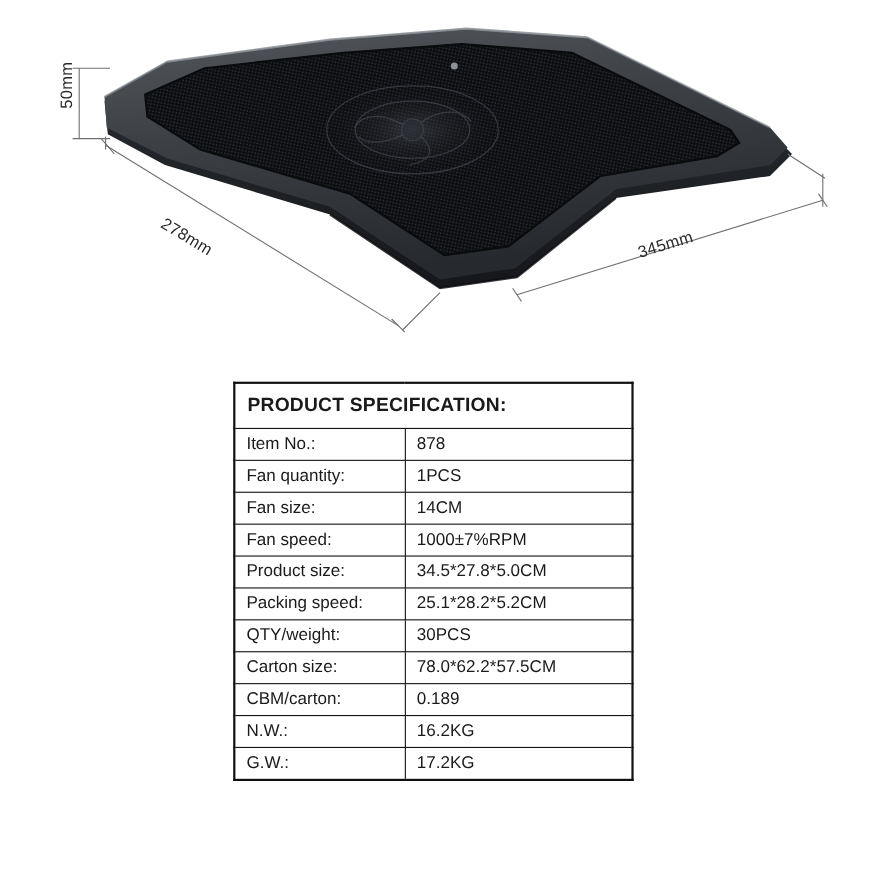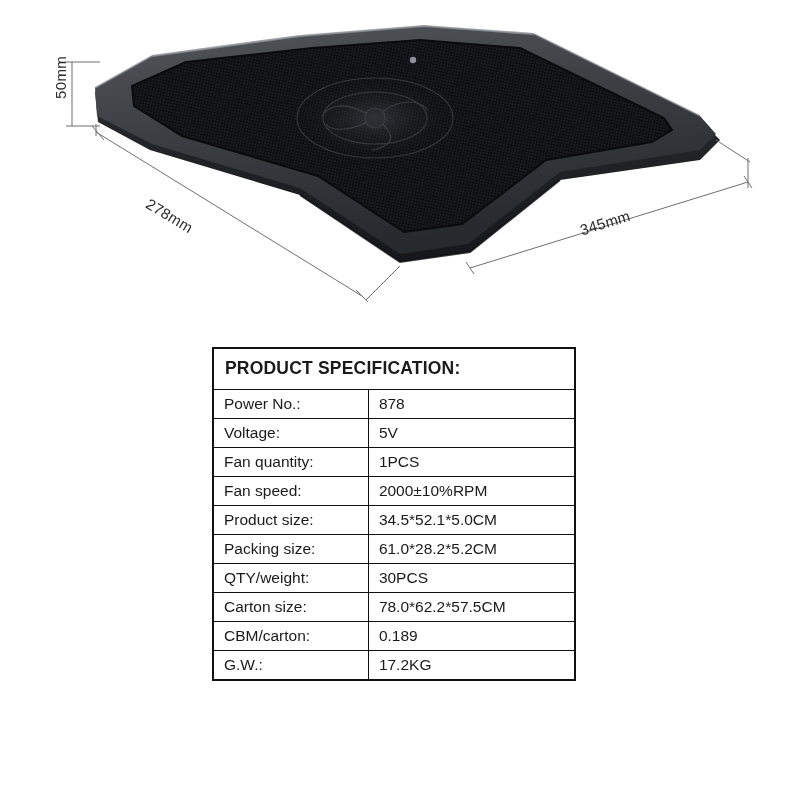--- a/index.html
+++ b/index.html
@@ -144,53 +144,57 @@
 
   <div class="dim-label" style="left:578px; top:222px; transform:rotate(-17deg); transform-origin:left top;">345mm</div>
 </div>
 
 <table id="spec-table">
   <tbody>
     <tr class="title-row">
       <td colspan="2">PRODUCT SPECIFICATION:</td>
     </tr>
     <tr>
-      <td class="label">Power No.:</td>
+      <td class="label">Item No.:</td>
       <td class="value">878</td>
-    </tr>
-    <tr>
-      <td class="label">Voltage:</td>
-      <td class="value">5V</td>
     </tr>
     <tr>
       <td class="label">Fan quantity:</td>
       <td class="value">1PCS</td>
     </tr>
     <tr>
+      <td class="label">Fan size:</td>
+      <td class="value">14CM</td>
+    </tr>
+    <tr>
       <td class="label">Fan speed:</td>
-      <td class="value">2000±10%RPM</td>
+      <td class="value">1000±7%RPM</td>
     </tr>
     <tr>
       <td class="label">Product size:</td>
-      <td class="value">34.5*52.1*5.0CM</td>
-    </tr>
-    <tr>
-      <td class="label">Packing size:</td>
-      <td class="value">61.0*28.2*5.2CM</td>
+      <td class="value">34.5*27.8*5.0CM</td>
+    </tr>
+    <tr>
+      <td class="label">Packing speed:</td>
+      <td class="value">25.1*28.2*5.2CM</td>
     </tr>
     <tr>
       <td class="label">QTY/weight:</td>
       <td class="value">30PCS</td>
     </tr>
     <tr>
       <td class="label">Carton size:</td>
       <td class="value">78.0*62.2*57.5CM</td>
     </tr>
     <tr>
       <td class="label">CBM/carton:</td>
       <td class="value">0.189</td>
     </tr>
     <tr>
+      <td class="label">N.W.:</td>
+      <td class="value">16.2KG</td>
+    </tr>
+    <tr>
       <td class="label">G.W.:</td>
       <td class="value">17.2KG</td>
     </tr>
   </tbody>
 </table>
 
 </body></html>

